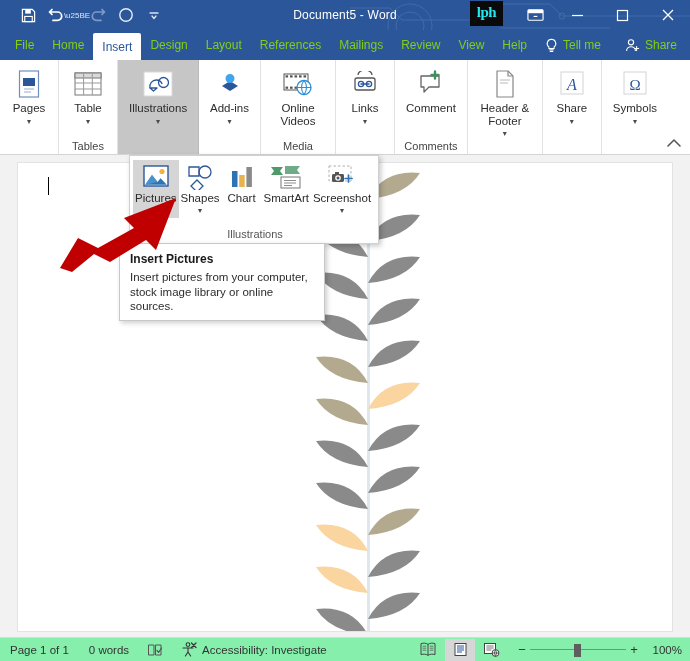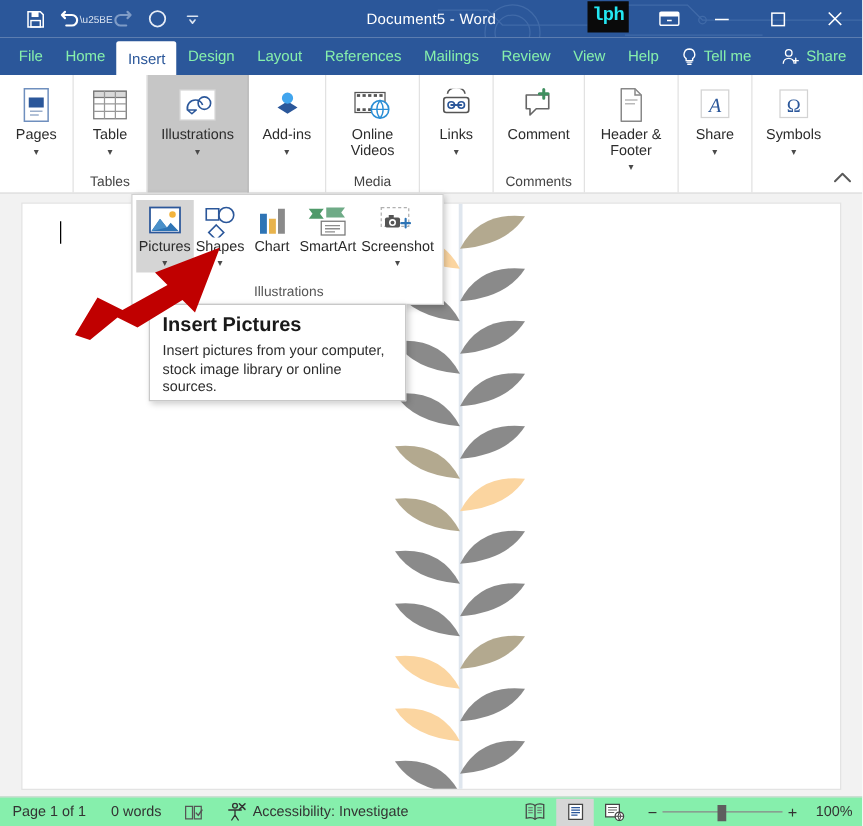--- a/index.html
+++ b/index.html
@@ -43,21 +43,21 @@
     position: absolute; left: 0; top: 0; width: 690px; height: 30px;
     display: flex; align-items: center; justify-content: center;
     font-size: 12px; letter-spacing: .2px; color: #fff;
     pointer-events: none;
   }
   .wm-logo {
     position: absolute; left: 470px; top: 1px;
     width: 33px; height: 25px;
     background: #0a0a0a;
     color: #23e7f2;
-    font-family: Liberation Mono, monospace;
+    font-family: Liberation Serif, serif;
     font-weight: bold; font-size: 15px; line-height: 23px;
     text-align: center; letter-spacing: -.5px;
     overflow: hidden;
   }
   .wincontrols {
     position: absolute; right: 0; top: 0; height: 30px;
     display: flex; align-items: stretch;
   }
   .wc {
     width: 45px; height: 30px;
@@ -70,21 +70,21 @@
   .tabstrip {
     position: absolute; left: 0; top: 30px;
     width: 690px; height: 30px;
     background: #2b579a;
     display: flex; align-items: stretch;
     padding-left: 6px;
   }
   .tab {
     display: flex; align-items: center;
     padding: 0 9px;
-    font-size: 12px; color: #86efac;
+    font-size: 12px; color: #84cc16;
     white-space: nowrap;
   }
   .tab.active {
     background: #ffffff;
     color: #2b579a;
     margin-top: 3px;
     border-radius: 2px 2px 0 0;
   }
   .tab .bulb { margin-right: 5px; display:flex; align-items:center; }
   .tab-share { margin-left: 6px; }
@@ -154,21 +154,21 @@
     position: absolute; left: 290px; top: -10px;
     width: 120px; height: 500px;
   }
   .stem {
     position: absolute; left: 59px; top: 0; width: 3px; height: 500px;
     background: #dfe6ee;
   }
 
   
   .gallery {
-    position: absolute; left: 105px; top: 155px;
+    position: absolute; left: 129px; top: 155px;
     width: 250px; height: 89px;
     background: #fff;
     border: 1px solid #d0d0d0;
     box-shadow: 2px 2px 5px rgba(0,0,0,.22);
   }
   .gallery-row { display:flex; align-items:flex-start; padding: 4px 2px 0 3px; }
   .gbtn {
     display: flex; flex-direction: column; align-items: center;
     padding: 2px 2px; min-width: 40px;
   }
@@ -185,21 +185,21 @@
 
   
   .tooltip {
     position: absolute; left: 119px; top: 243px;
     width: 206px; height: 78px;
     background: #fff;
     border: 1px solid #c8c8c8;
     box-shadow: 2px 2px 5px rgba(0,0,0,.20);
     padding: 8px 10px;
   }
-  .tt-title { font-size: 16px; font-weight: bold; color: #1a1a1a; margin-bottom: 4px; }
+  .tt-title { font-size: 12px; font-weight: bold; color: #1a1a1a; margin-bottom: 4px; }
   .tt-body { font-size: 11.5px; color: #2d2d2d; line-height: 14.5px; }
 
   
   .arrow { position: absolute; left: 58px; top: 196px; width: 120px; height: 78px; }
 
   
   .statusbar {
     position: absolute; left: 0; bottom: 0;
     width: 690px; height: 24px;
     background: #86efac;

